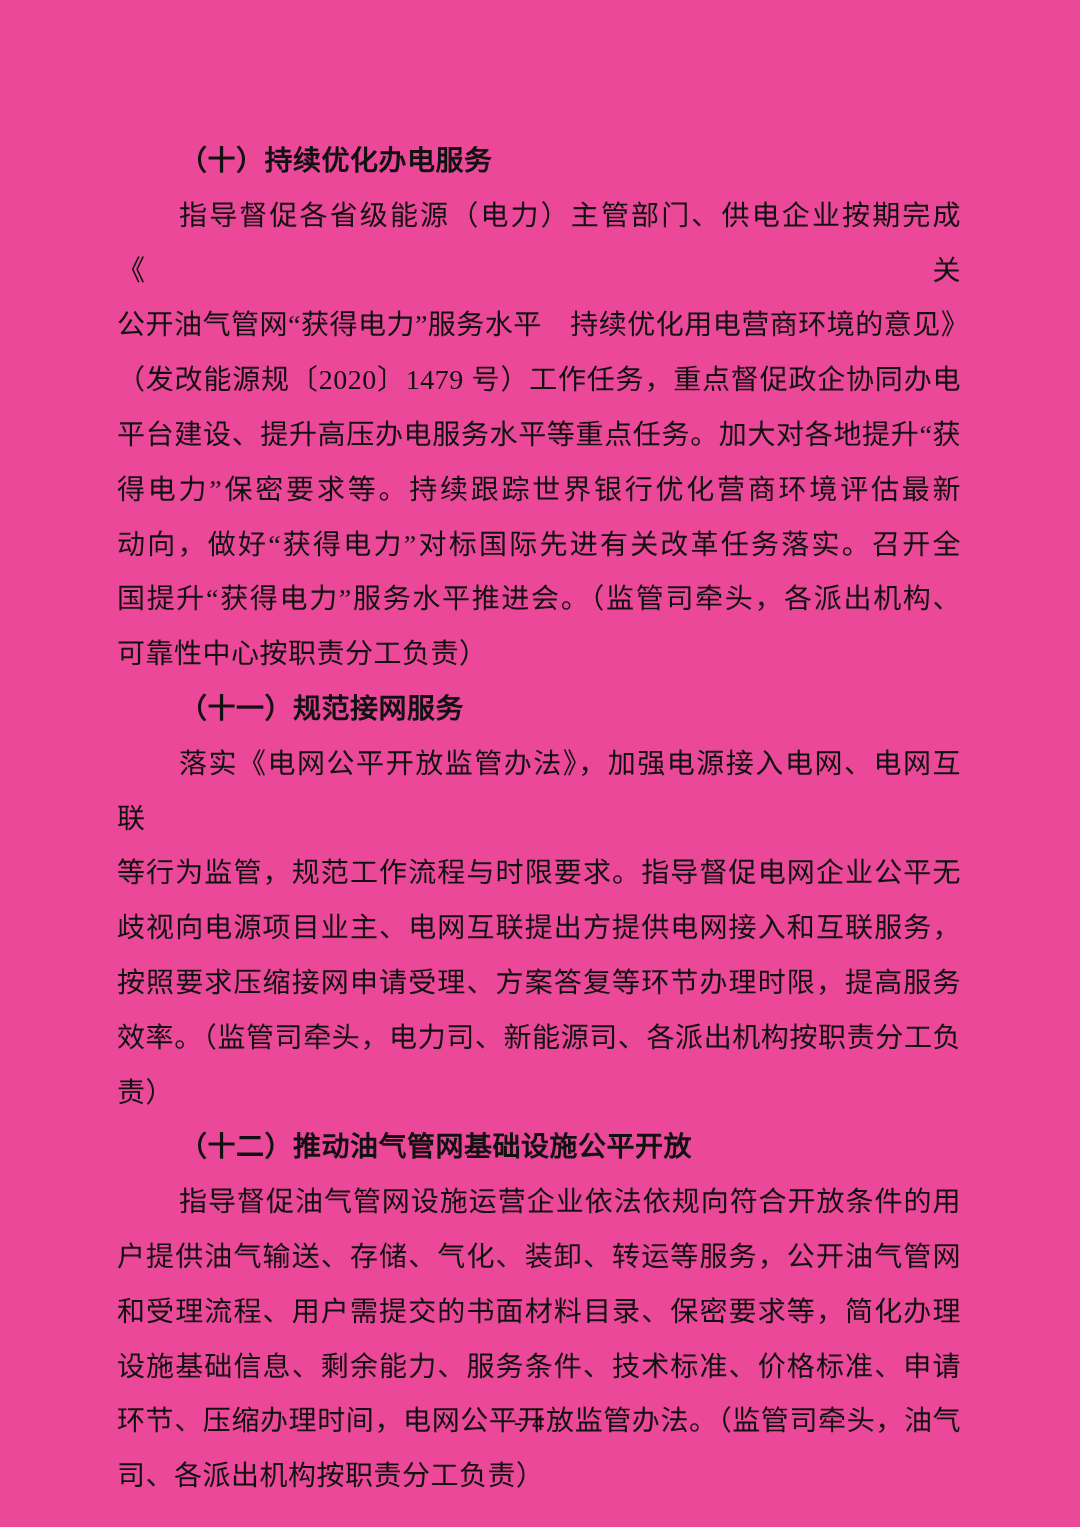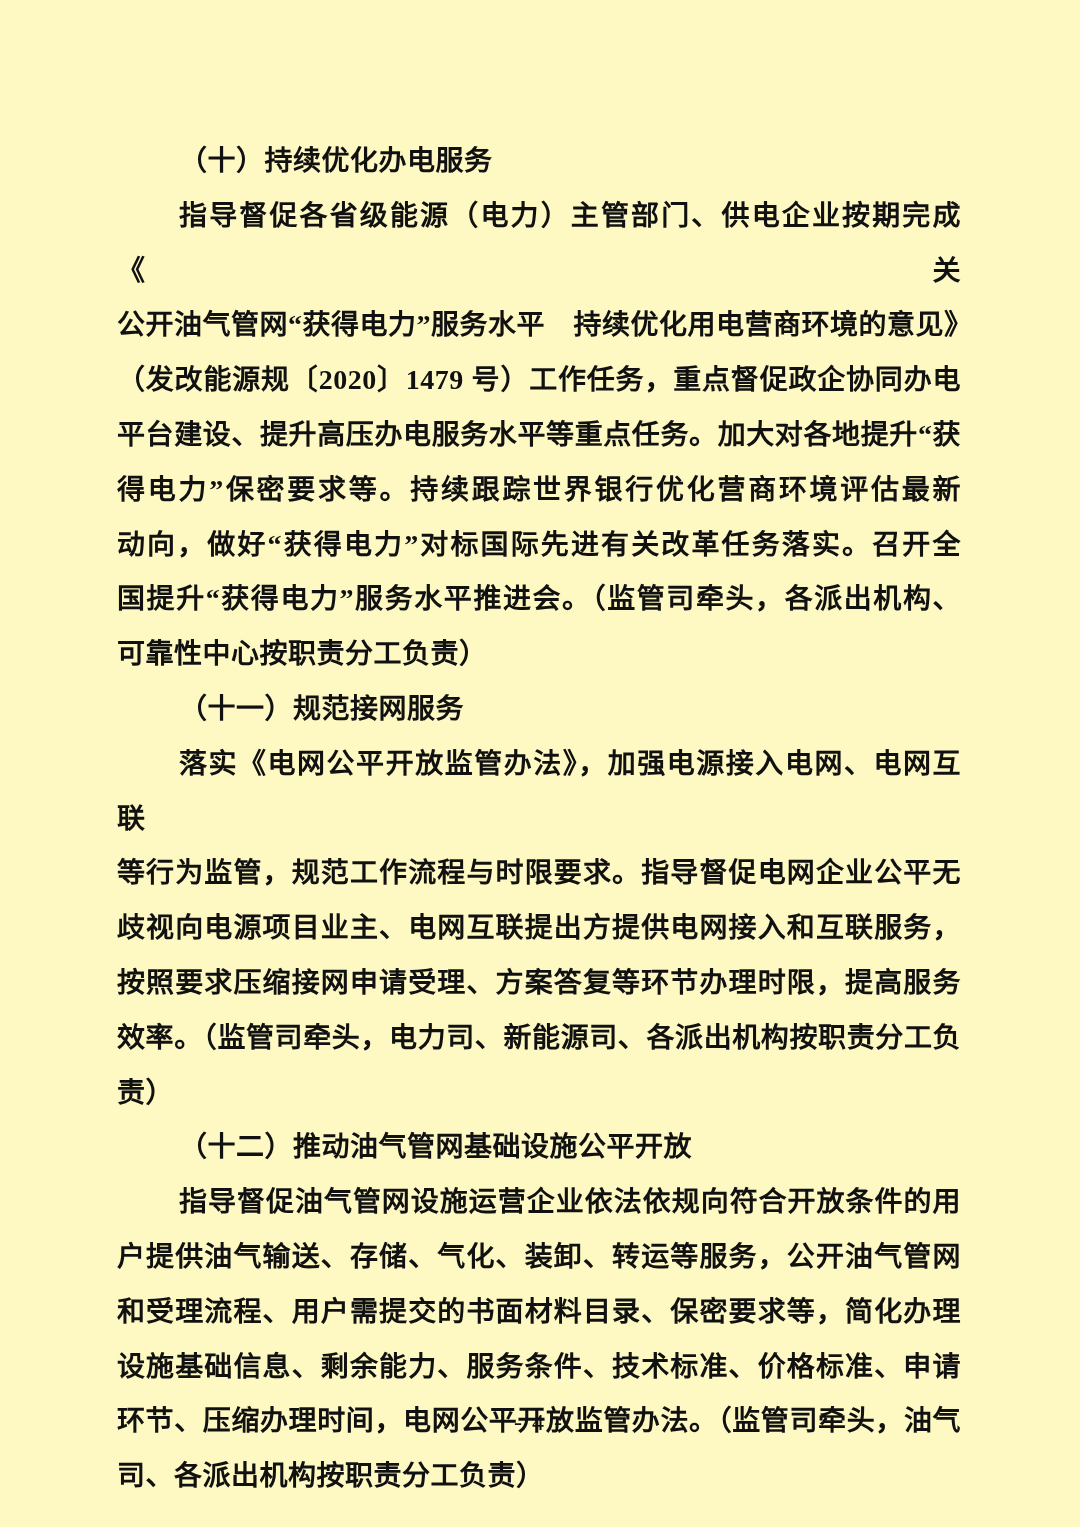--- a/index.html
+++ b/index.html
@@ -4,40 +4,39 @@
 <style>
   html, body {
     margin: 0;
     padding: 0;
     background: #ffffff;
   }
   .page {
     position: relative;
     width: 1080px;
     height: 1527px;
-    background: #fef9c3;
+    background: #ec4899;
     overflow: hidden;
     font-family: "Liberation Serif", "DejaVu Serif", serif;
     color: #111111;
   }
   .textblock {
     position: absolute;
     left: 117px;
     top: 134px;
     width: 844px;
     font-size: 28px;
     line-height: 54.8px;
     letter-spacing: 0.5px;
   }
   .tline {
     text-align: justify;
     text-align-last: justify;
     text-justify: inter-character;
     white-space: pre-wrap;
-    font-weight: bold;
   }
   .tline.lastline {
     text-align: center;
     text-align-last: left;
   }
   .tline.heading {
     text-align: left;
     text-align-last: left;
     font-weight: bold;
     text-indent: 62px;

